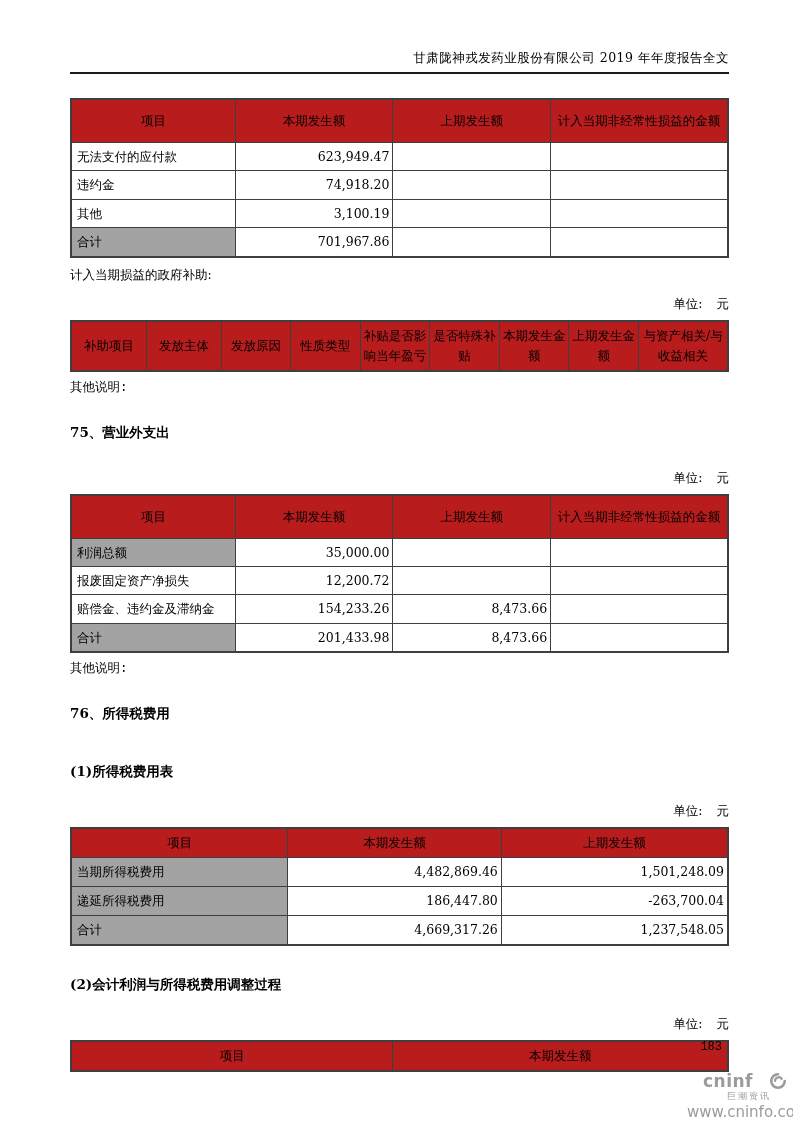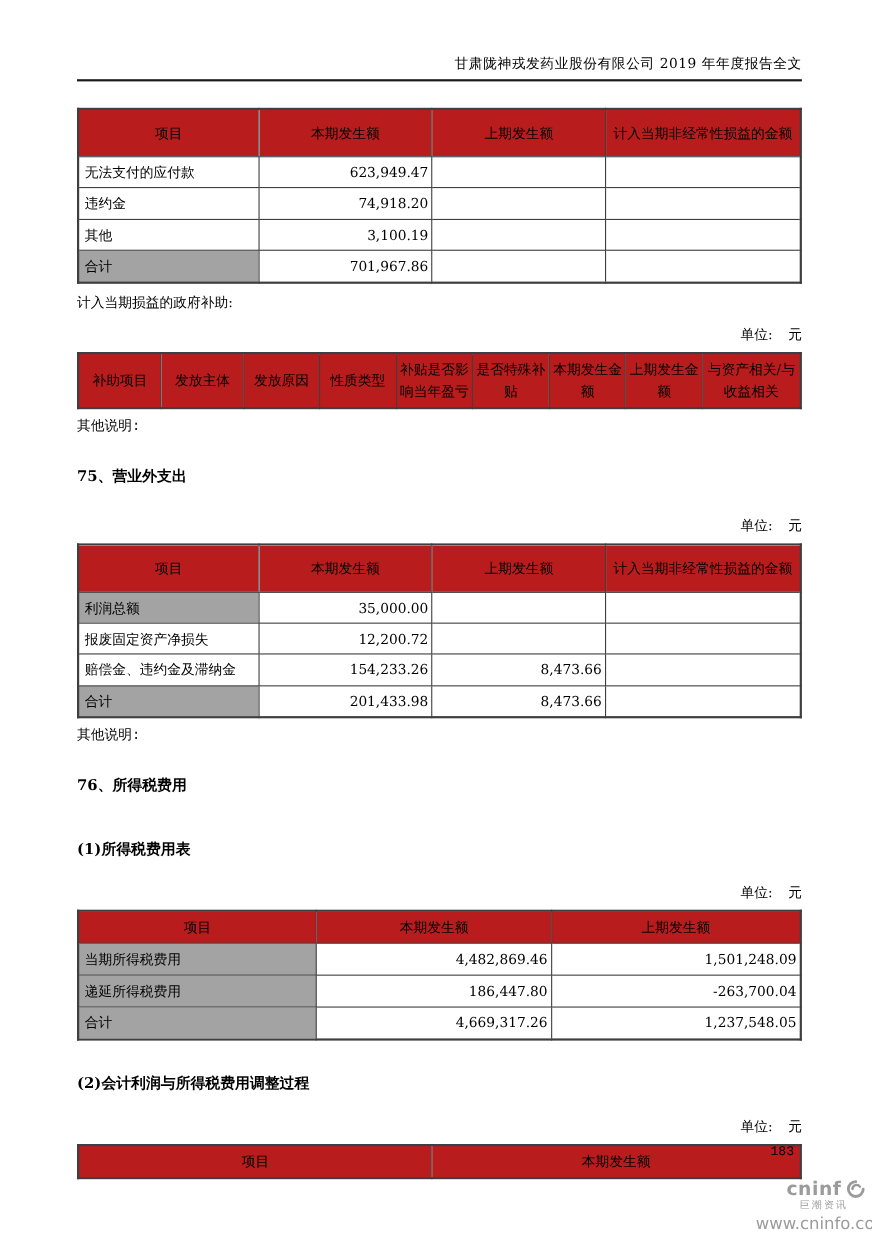--- a/index.html
+++ b/index.html
@@ -80,21 +80,21 @@
   }
   .cninfo-logo {
     position:absolute;
     right:6px; top:1072px;
     width:100px;
     color:#9b9b9b;
     text-align:right;
     font-family:"DejaVu Sans","Liberation Sans",sans-serif;
     line-height:1.1;
   }
-  .cninfo-row1 { display:flex; align-items:center; justify-content:flex-end; gap:4px; }
+  .cninfo-row1 { display:flex; align-items:center; justify-content:flex-end; gap:16px; }
   .cninfo-word { font-size:17px; font-weight:bold; letter-spacing:0.5px; }
   .cninfo-swirl { width:18px; height:18px; display:inline-block; }
   .cninfo-caption { font-size:9px; letter-spacing:2px; margin-top:1px; padding-right:16px; }
   .cninfo-url { font-size:15px; margin-top:2px; }
 </style>
 </head>
 <body>
 
 <div class="page">
   <div class="content">

